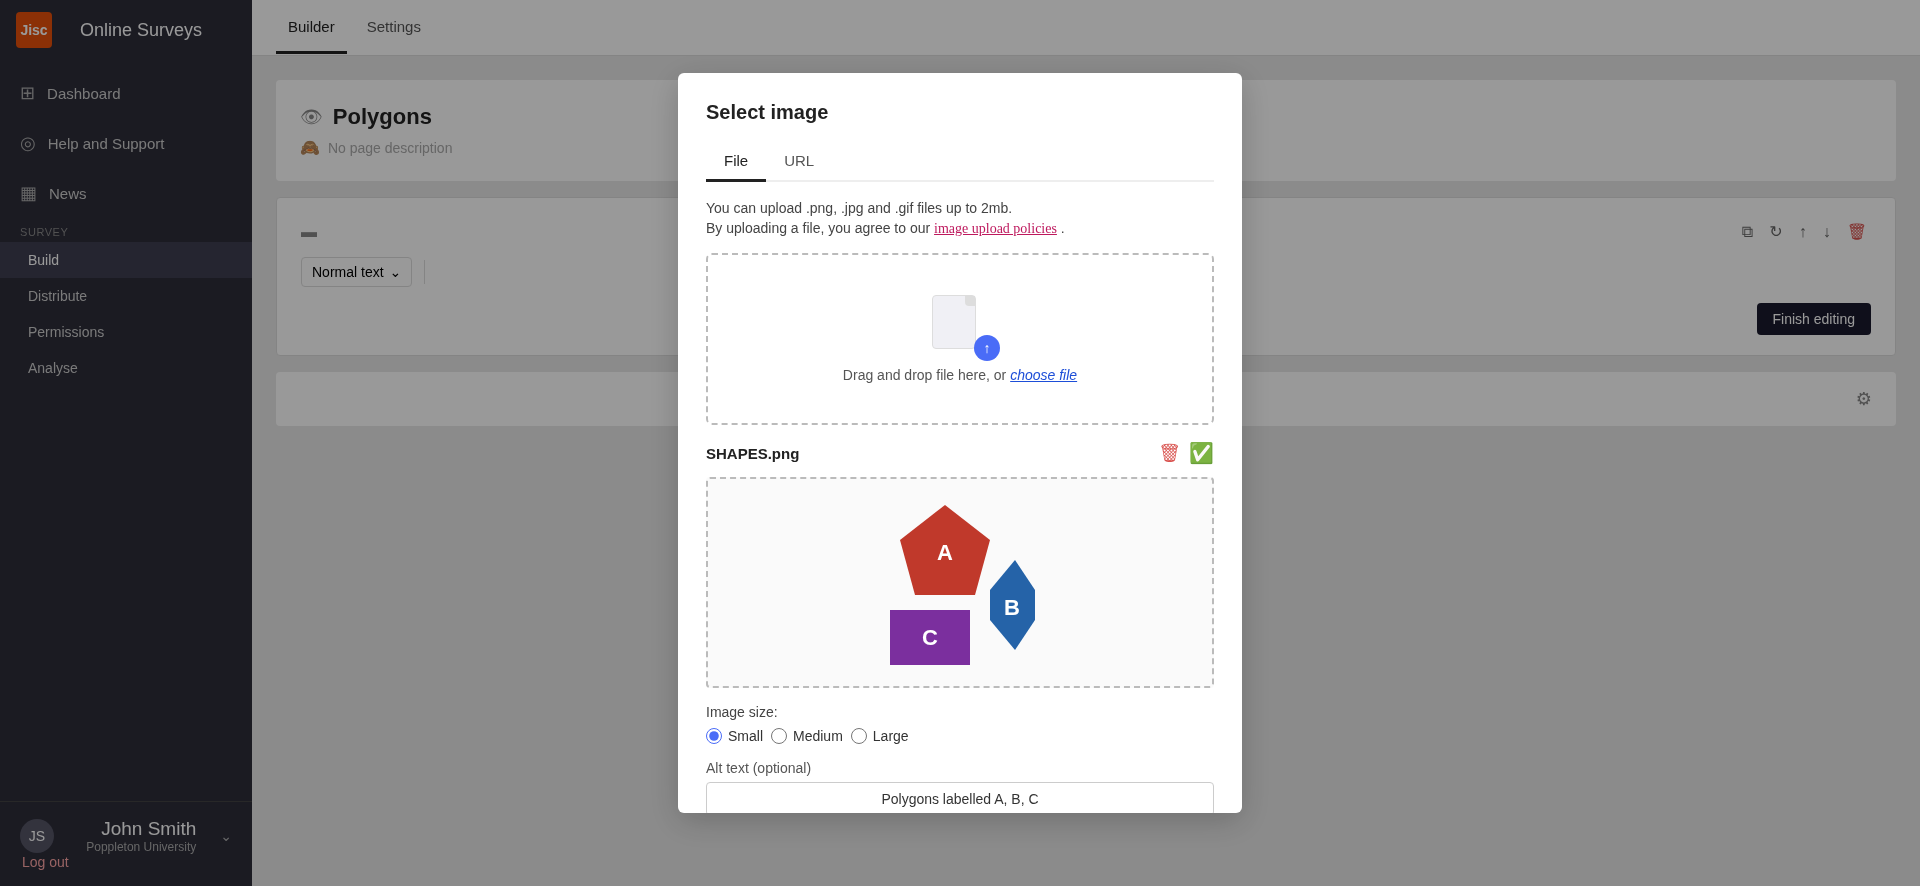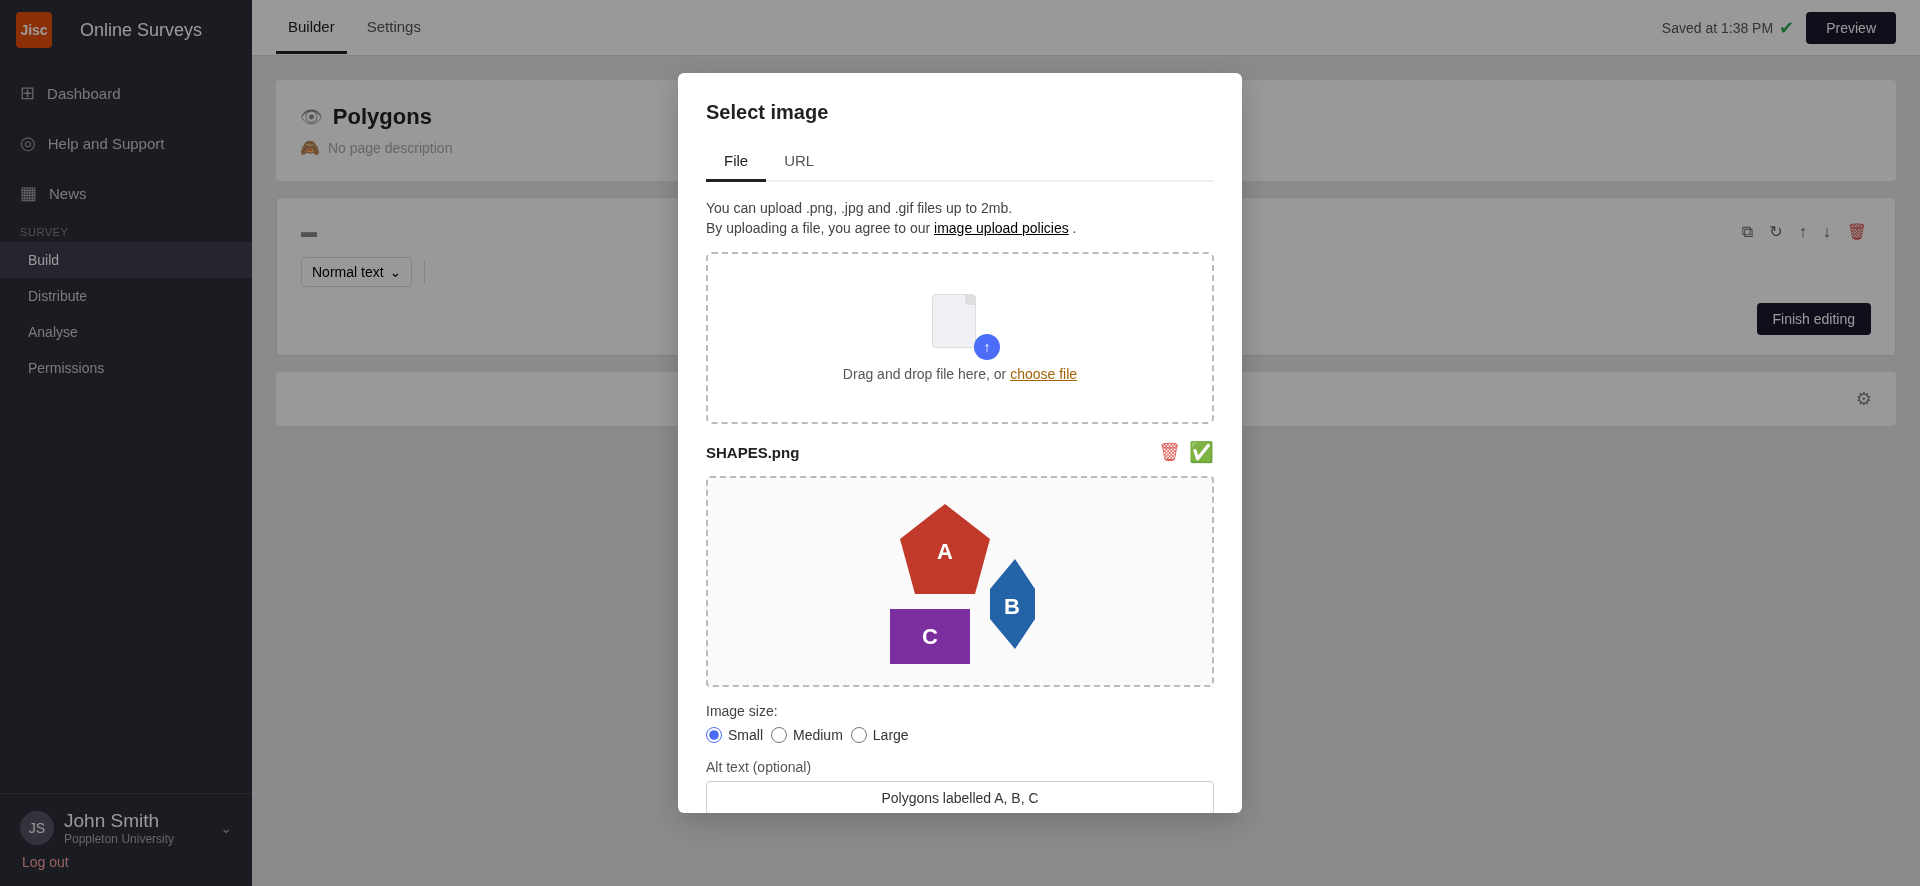--- a/index.html
+++ b/index.html
@@ -73,22 +73,22 @@
     }
     .sidebar-sub-item.active { background: #3e3e50; color: #fff; font-weight: 500; }
 
     .sidebar-footer {
       padding: 16px 20px;
       border-top: 1px solid #444;
     }
     .sidebar-user {
       display: flex;
       align-items: center;
-      gap: 10px;
-      margin-bottom: 8px;
+      gap: 24px;
+      text-align: right;
     }
     .user-avatar {
       width: 34px;
       height: 34px;
       border-radius: 50%;
       background: #888;
       overflow: hidden;
       display: flex;
       align-items: center;
       justify-content: center;
@@ -221,21 +221,21 @@
       padding: 8px 18px 10px;
       font-size: 15px;
       color: #555;
       cursor: pointer;
       border-bottom: 3px solid transparent;
       margin-bottom: -2px;
     }
     .modal-tab.active { color: #222; border-bottom: 3px solid #222; font-weight: 500; }
 
     .modal-info { font-size: 14px; color: #444; margin-bottom: 4px; }
-    .modal-info a { color: #000000; text-decoration: underline; }
+    .modal-info a { color: #be185d; text-decoration: underline; font-family: Liberation Serif, serif; }
 
     .drop-zone {
       border: 2px dashed #bbb;
       border-radius: 6px;
       padding: 40px 20px;
       text-align: center;
       margin: 16px 0;
       display: flex;
       flex-direction: column;
       align-items: center;
@@ -268,21 +268,21 @@
       width: 26px; height: 26px;
       background: #4a6cf7;
       border-radius: 50%;
       display: flex;
       align-items: center;
       justify-content: center;
       color: white;
       font-size: 14px;
     }
     .drop-text { font-size: 14px; color: #555; }
-    .drop-text a { color: #a16207; text-decoration: underline; cursor: pointer; }
+    .drop-text a { color: #1d4ed8; text-decoration: underline; cursor: pointer; font-style: italic; }
 
     .file-row {
       display: flex;
       align-items: center;
       justify-content: space-between;
       margin-bottom: 12px;
     }
     .file-name { font-size: 15px; font-weight: 600; color: #222; }
     .file-actions { display: flex; gap: 8px; align-items: center; }
     .icon-btn { background: none; border: none; cursor: pointer; font-size: 18px; }
@@ -371,24 +371,24 @@
     </div>
 
     <div class="sidebar-survey-label">SURVEY</div>
     <div class="sidebar-sub-item active">
       <span>Build</span>
     </div>
     <div class="sidebar-sub-item">
       <span>Distribute</span>
     </div>
     <div class="sidebar-sub-item">
+      <span>Permissions</span>
+    </div>
+    <div class="sidebar-sub-item">
       <span>Analyse</span>
-    </div>
-    <div class="sidebar-sub-item">
-      <span>Permissions</span>
     </div>
   </div>
 
   <div class="sidebar-footer">
     <div class="sidebar-user">
       <div class="user-avatar">JS</div>
       <div class="user-info">
         <div class="user-name">John Smith</div>
         <div class="user-org">Poppleton University</div>
       </div>
@@ -401,27 +401,20 @@
 <div class="main-content">
 
   <div class="top-bar">
     <div class="top-bar-tabs">
       <div class="top-tab active">
         <span>Builder</span>
       </div>
       <div class="top-tab">
         <span>Settings</span>
       </div>
-    </div>
-    <div class="top-bar-right">
-      <div class="save-status">
-        <span>Saved at 1:38 PM</span>
-        <span class="save-check">✔</span>
-      </div>
-      <button class="preview-btn">Preview</button>
     </div>
   </div>
 
   <div class="builder-area">
 
     <div class="survey-card">
       <div class="survey-card-header">
         <span style="color:#888;font-size:18px;">👁</span>
         <span class="page-title-large">Polygons</span>
       </div>

